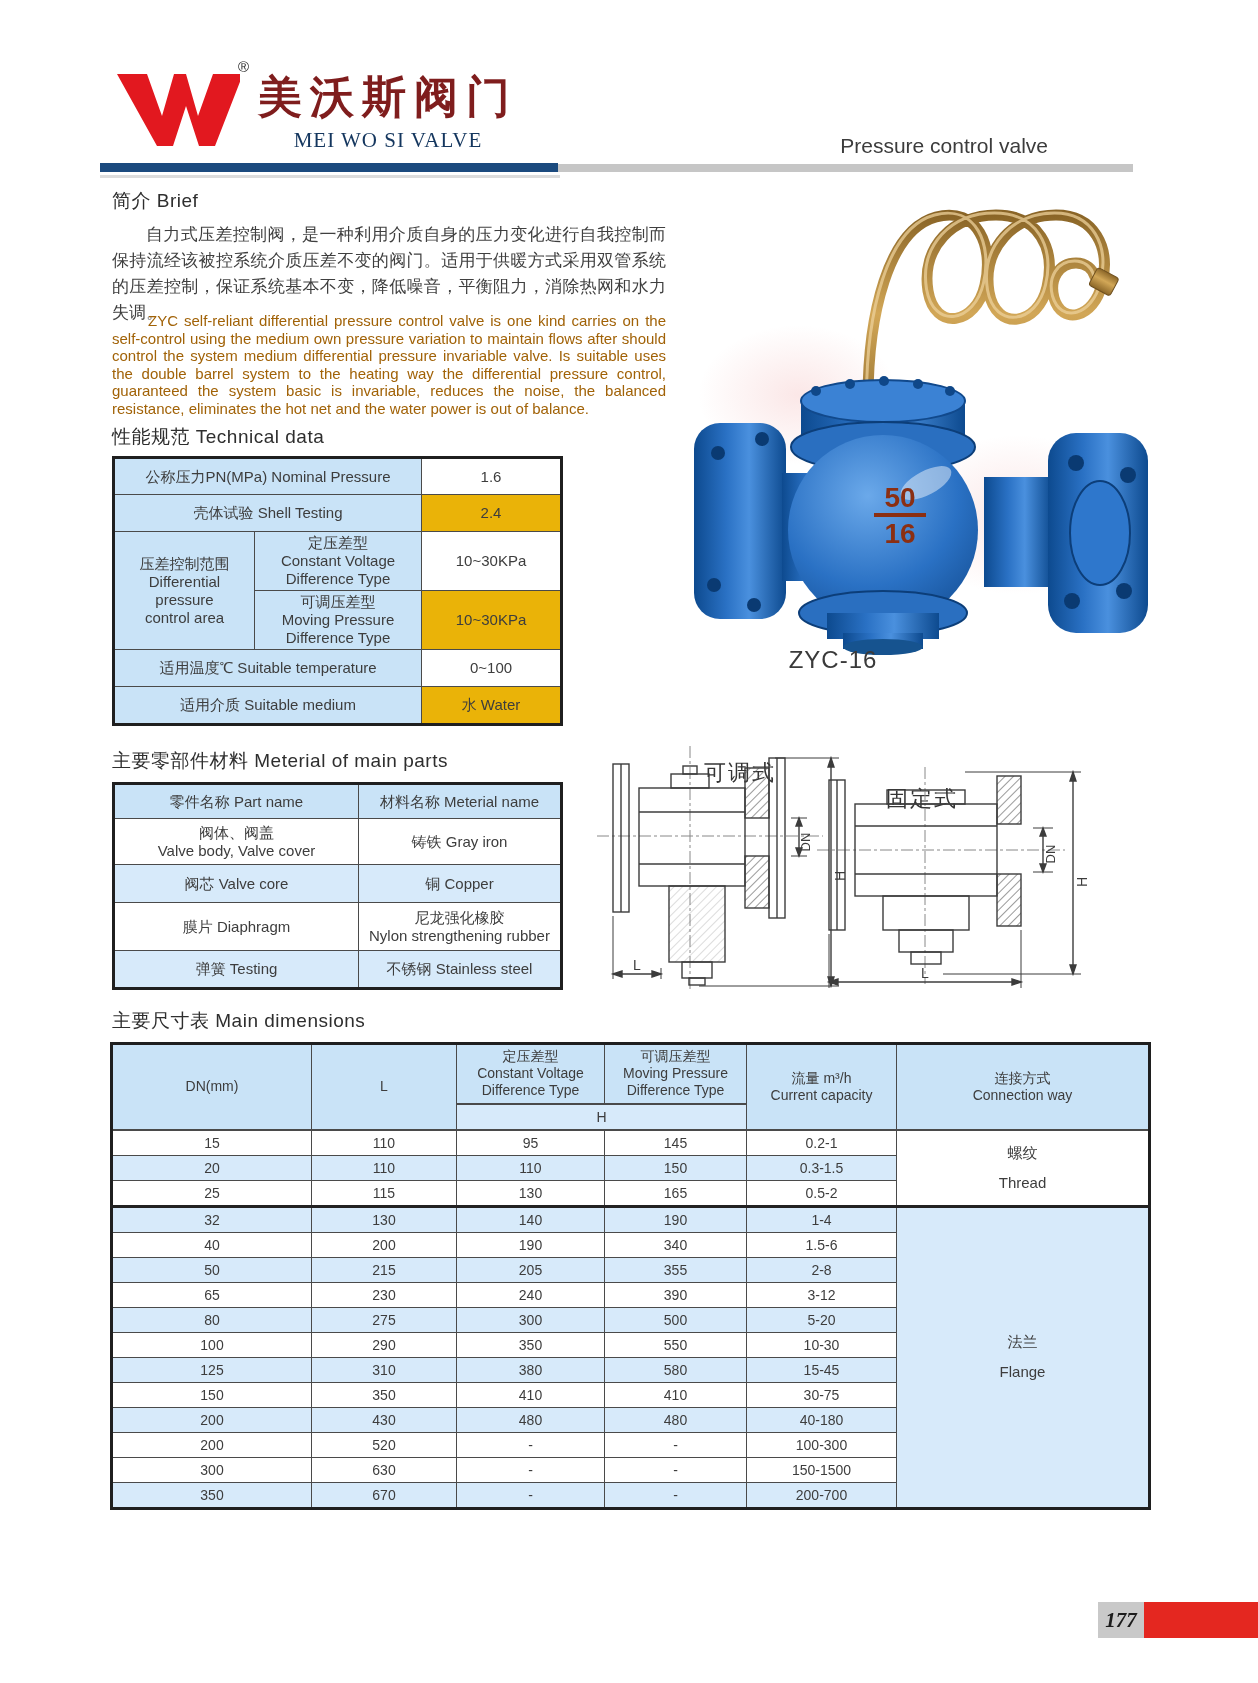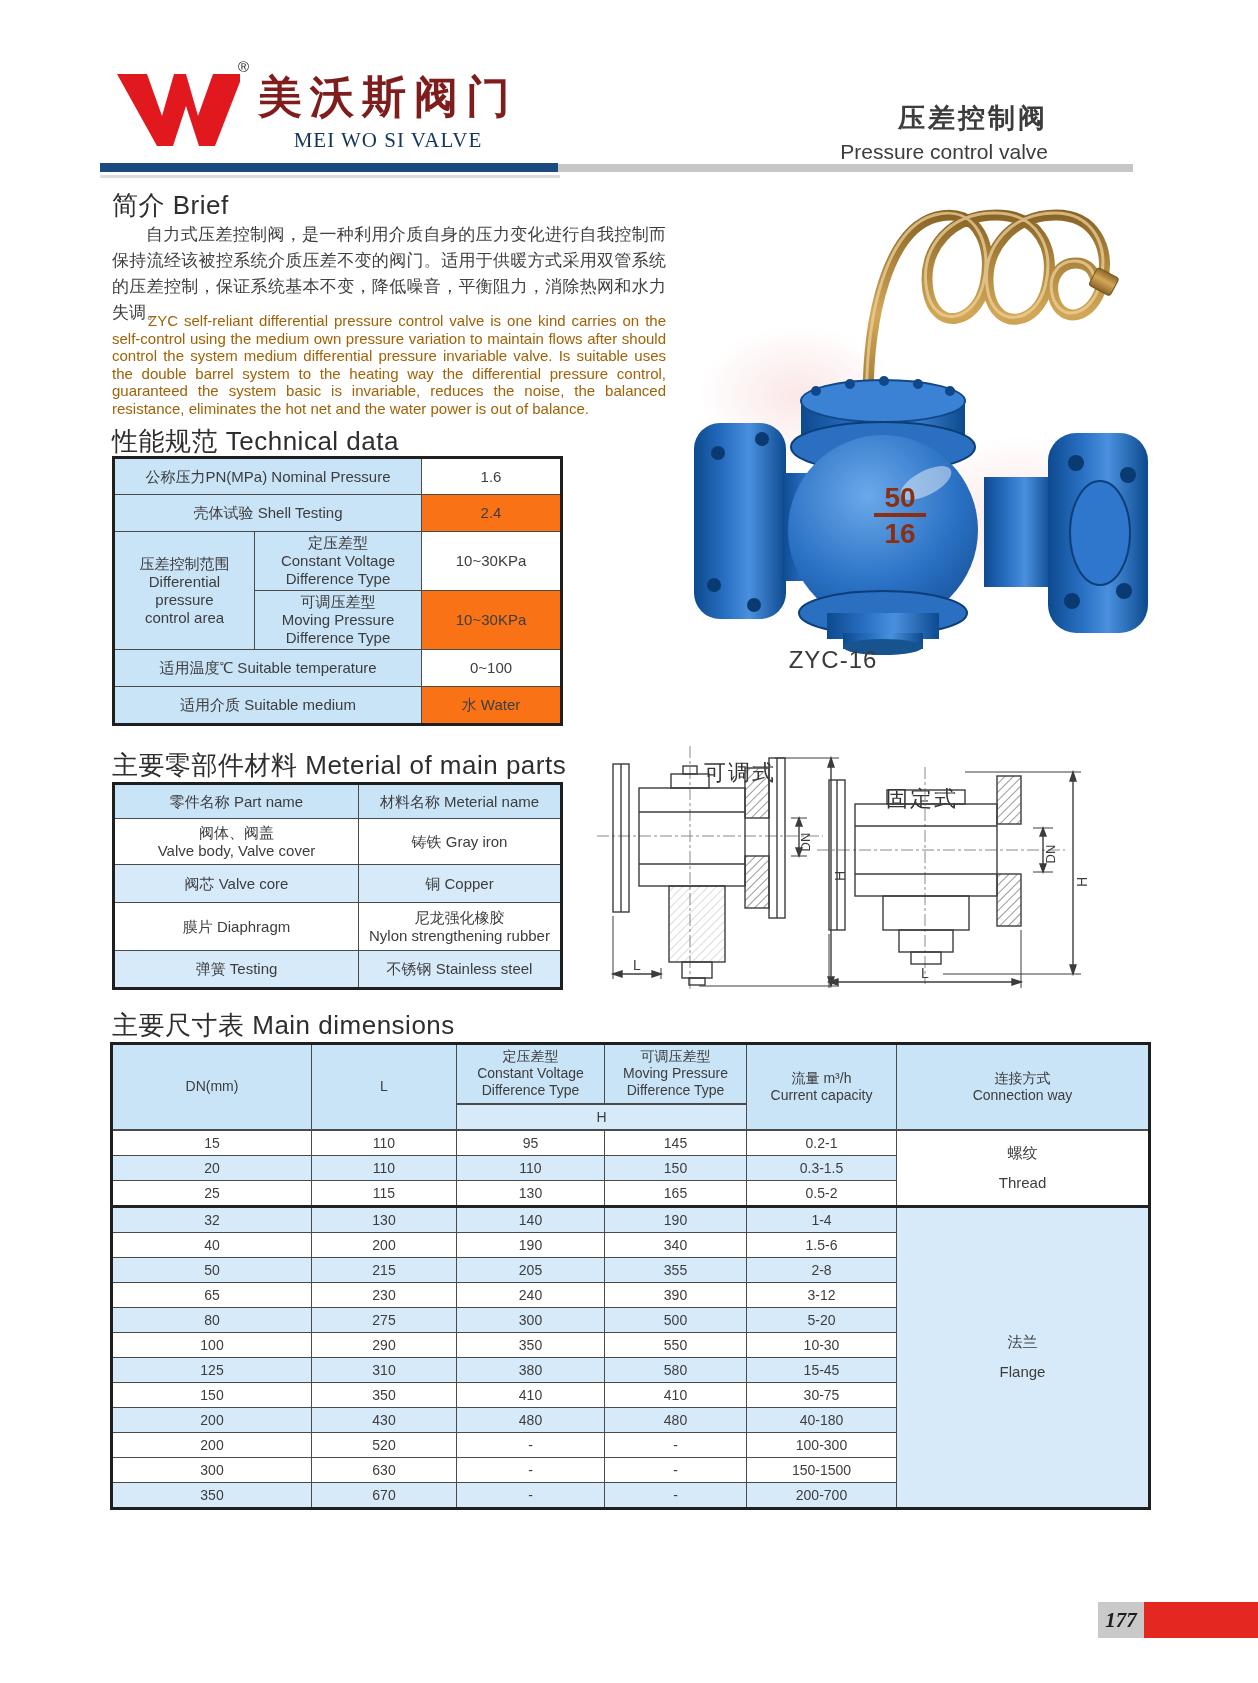--- a/index.html
+++ b/index.html
@@ -20,48 +20,48 @@
     left:258px; top:128px; width:260px; text-align:center;
     font-family:"Liberation Serif", serif; font-size:21px; letter-spacing:1px; color:#14365e;
   }
   .reg-mark { left:238px; top:58px; font-size:15px; color:#2a2a2a; }
   .product-cn {
     left:748px; top:100px; width:300px; text-align:right;
     font-size:27px; font-weight:bold; letter-spacing:3px; color:#3c3c3c;
   }
   .product-en {
     left:748px; top:134px; width:300px; text-align:right;
-    font-size:21px; color:#3c3c3c;margin-top:6px;
+    font-size:21px; color:#3c3c3c;
   }
   .rule-navy { left:100px; top:163px; width:458px; height:9px; background:#1b4a7e; }
   .rule-gray { left:558px; top:164px; width:575px; height:8px; background:#c6c6c6; }
   .rule-navy-shadow { left:100px; top:175px; width:460px; height:3px; background:#dcdcdc; }
 
   
-  .sec-title { font-size:26px; color:#2e2e2e; letter-spacing:0.5px; }
+  .sec-title { font-size:19px; color:#2e2e2e; letter-spacing:0.5px; }
 
   
   .brief-cn {
     left:112px; top:222px; width:554px; font-size:17px; line-height:26px;
     color:#3f3f3f; text-align:justify; text-indent:2em;
   }
   .brief-en {
     left:112px; top:312px; width:554px; font-size:15px; line-height:17.6px;
     color:#a16207; text-align:justify; text-indent:2.4em;
   }
 
   
   table { border-collapse:collapse; table-layout:fixed; }
   .dtable { border:3px solid #1f1f1f; }
   .dtable td, .dtable th {
     border:1px solid #4a4a4a; padding:2px 4px; text-align:center;
     vertical-align:middle; font-weight:normal; color:#3d3d3d;
   }
   .blue  { background:#c9e3f7; }
-  .pale  { background:#f97316; }
+  .pale  { background:#eab308; }
   .white { background:#ffffff; }
 
   
   .tech-table { left:112px; top:456px; width:448px; font-size:15px; }
   .tech-table td { line-height:18px; }
 
   
   .mat-table { left:112px; top:782px; width:448px; font-size:15px; }
   .mat-table td, .mat-table th { line-height:18px; }
   .mat-table tr.shaded td { background:#d7eafa; }
@@ -100,21 +100,20 @@
 <div class="page">
 
   <div class="abs" style="left:115px; top:68px; width:125px; height:82px;">
     <svg width="125" height="82" viewBox="0 0 125 82">
       <path d="M2,6 h30 l15,42 12,-42 h12 l12,42 15,-42 h30 l-28,72 h-16 l-13,-40 -13,40 h-16 z" fill="#e2181f"></path>
     </svg>
   </div>
   <div class="abs reg-mark">®</div>
   <div class="abs brand-cn">美沃斯阀门</div>
   <div class="abs brand-en">MEI WO SI VALVE</div>
-  <div class="abs product-cn">压差控制阀</div>
   <div class="abs product-en">Pressure control valve</div>
   <div class="abs rule-navy"></div>
   <div class="abs rule-gray"></div>
   <div class="abs rule-navy-shadow"></div>
 
   <div class="abs sec-title" style="left:112px; top:188px;">简介 Brief</div>
   <div class="abs brief-cn">自力式压差控制阀，是一种利用介质自身的压力变化进行自我控制而保持流经该被控系统介质压差不变的阀门。适用于供暖方式采用双管系统的压差控制，保证系统基本不变，降低噪音，平衡阻力，消除热网和水力失调。</div>
   <div class="abs brief-en">ZYC self-reliant differential pressure control valve is one kind carries on the self-control using the medium own pressure variation to maintain flows after should control the system medium differential pressure invariable valve. Is suitable uses the double barrel system to the heating way the differential pressure control, guaranteed the system basic is invariable, reduces the noise, the balanced resistance, eliminates the hot net and the water power is out of balance.</div>
 
   <div class="abs sec-title" style="left:112px; top:424px;">性能规范 Technical data</div>

